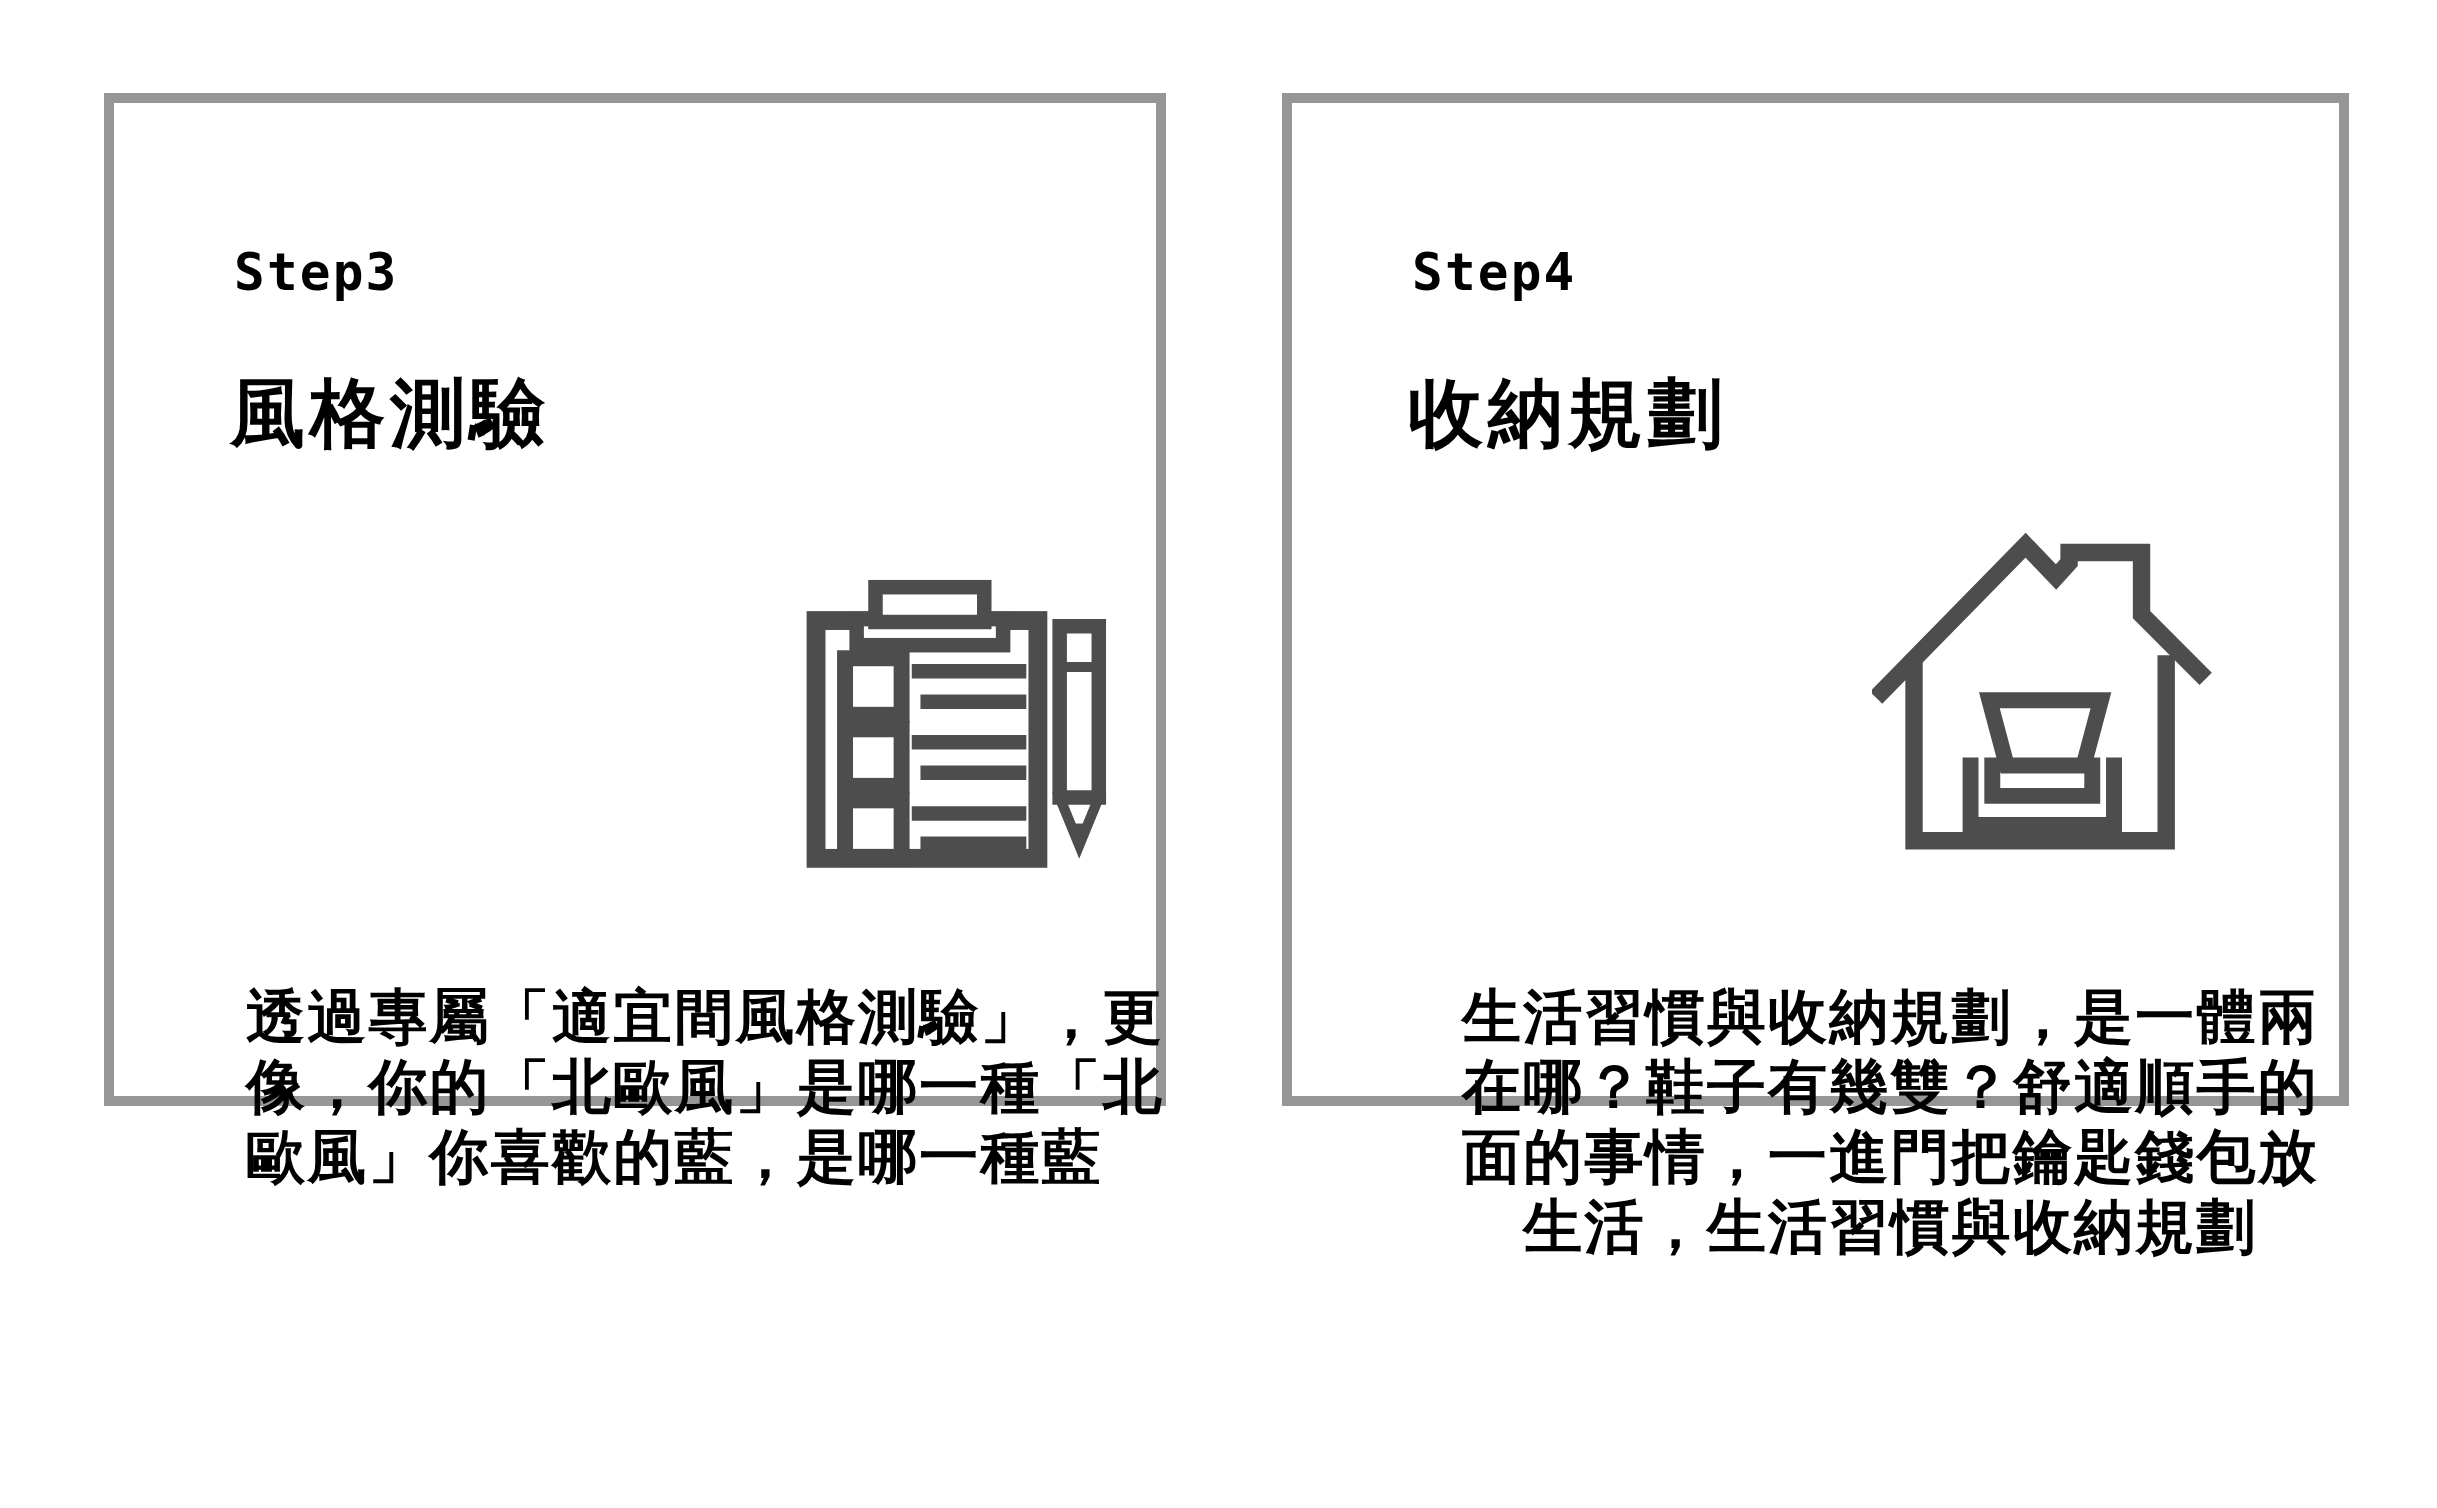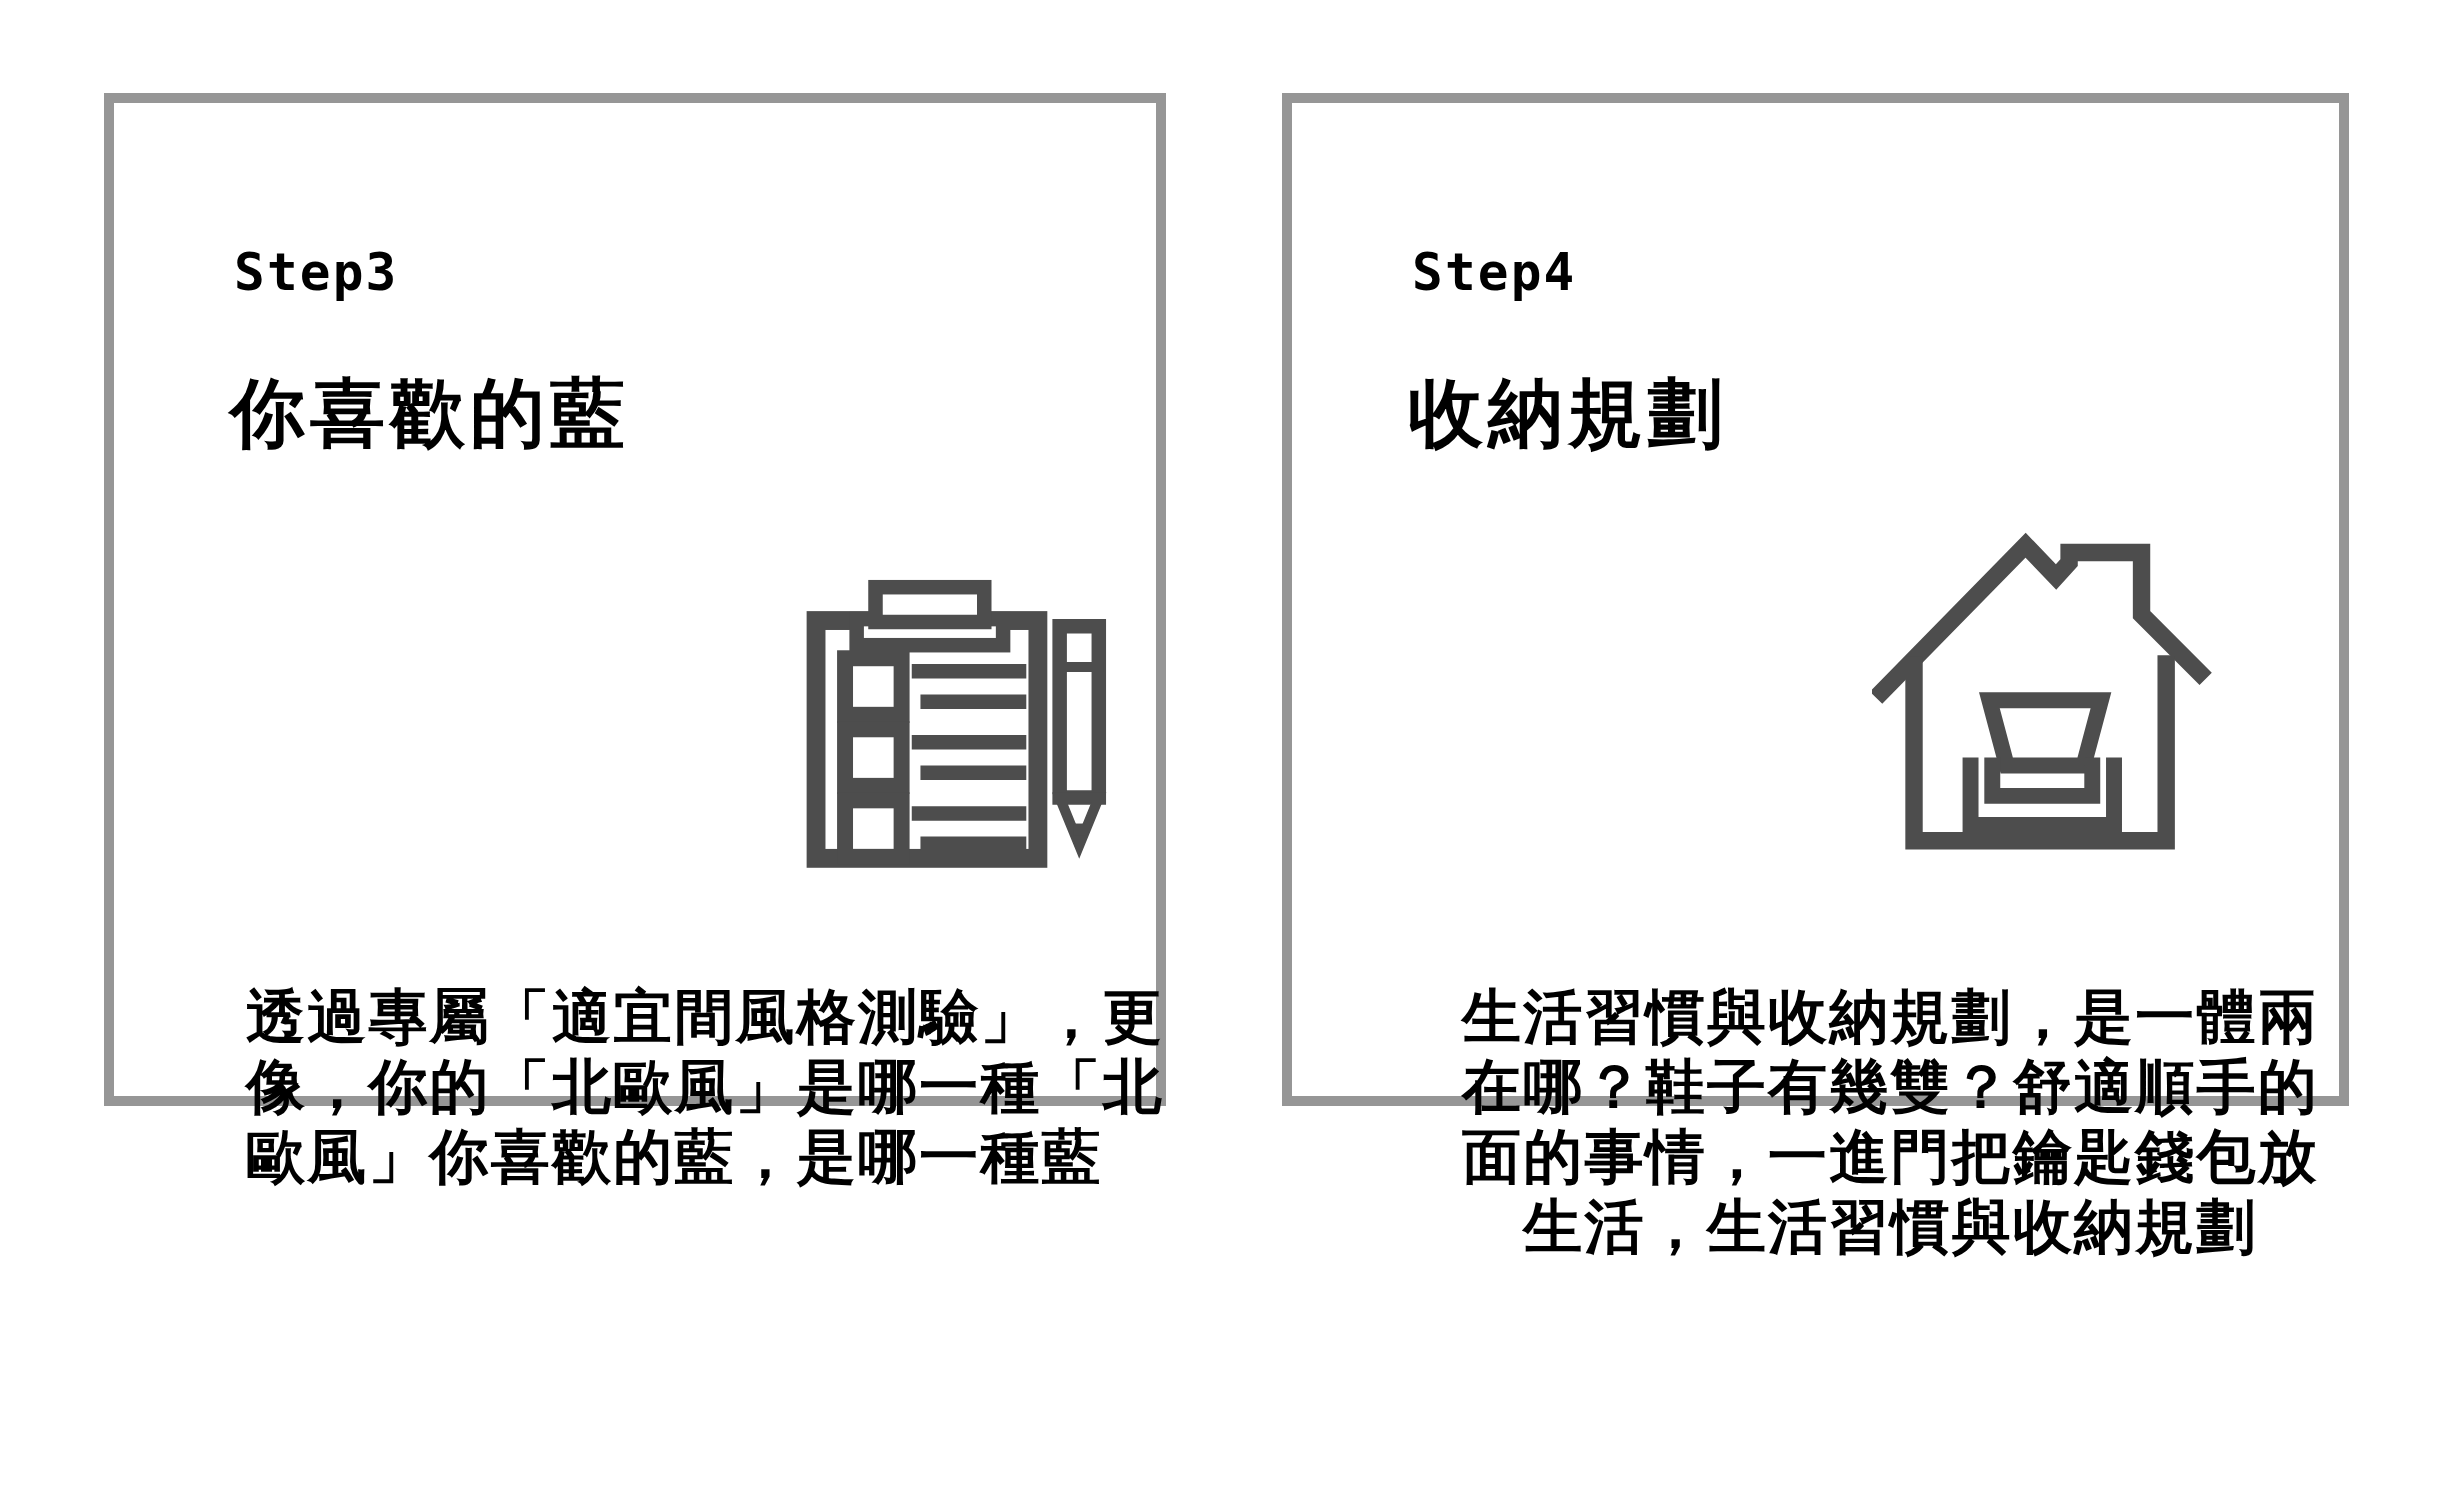--- a/index.html
+++ b/index.html
@@ -31,21 +31,21 @@
   }
   .card.right .card-body{left:138px;text-align:center;}
   .body-line{white-space:nowrap;}
   svg{display:block;width:100%;height:100%;}
 </style>
 </head>
 <body>
 
 <div class="card left">
   <div class="step-label">Step3</div>
-  <div class="card-title">你喜歡的藍</div>
+  <div class="card-title">風格測驗</div>
 
   <div class="card-icon">
     <svg viewBox="0 0 440 412" xmlns="http://www.w3.org/2000/svg">
       <g stroke="#4d4d4d" fill="none" stroke-linejoin="miter" stroke-linecap="square">
 
         <rect x="18" y="64" width="306" height="328" stroke-width="26"></rect>
 
         <rect x="74" y="62" width="202" height="36" stroke-width="20" fill="#ffffff"></rect>
         <rect x="100" y="18" width="150" height="48" stroke-width="20" fill="#ffffff"></rect>
 

